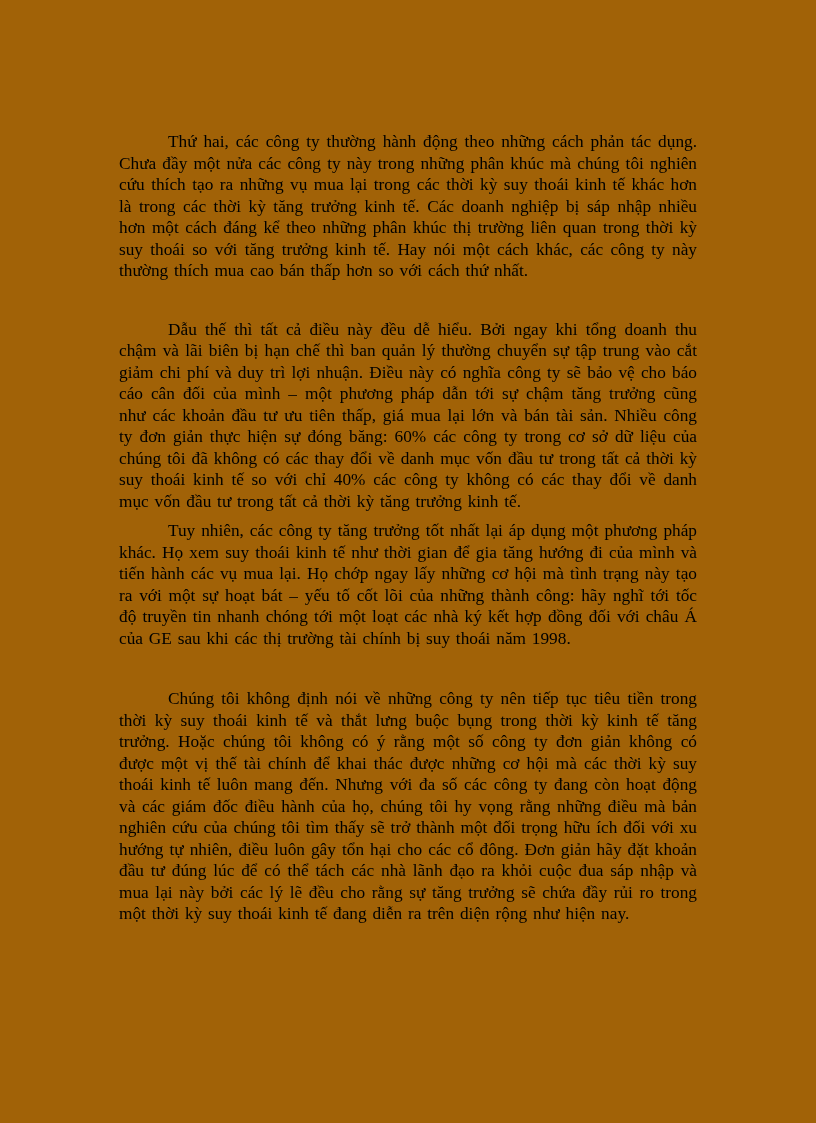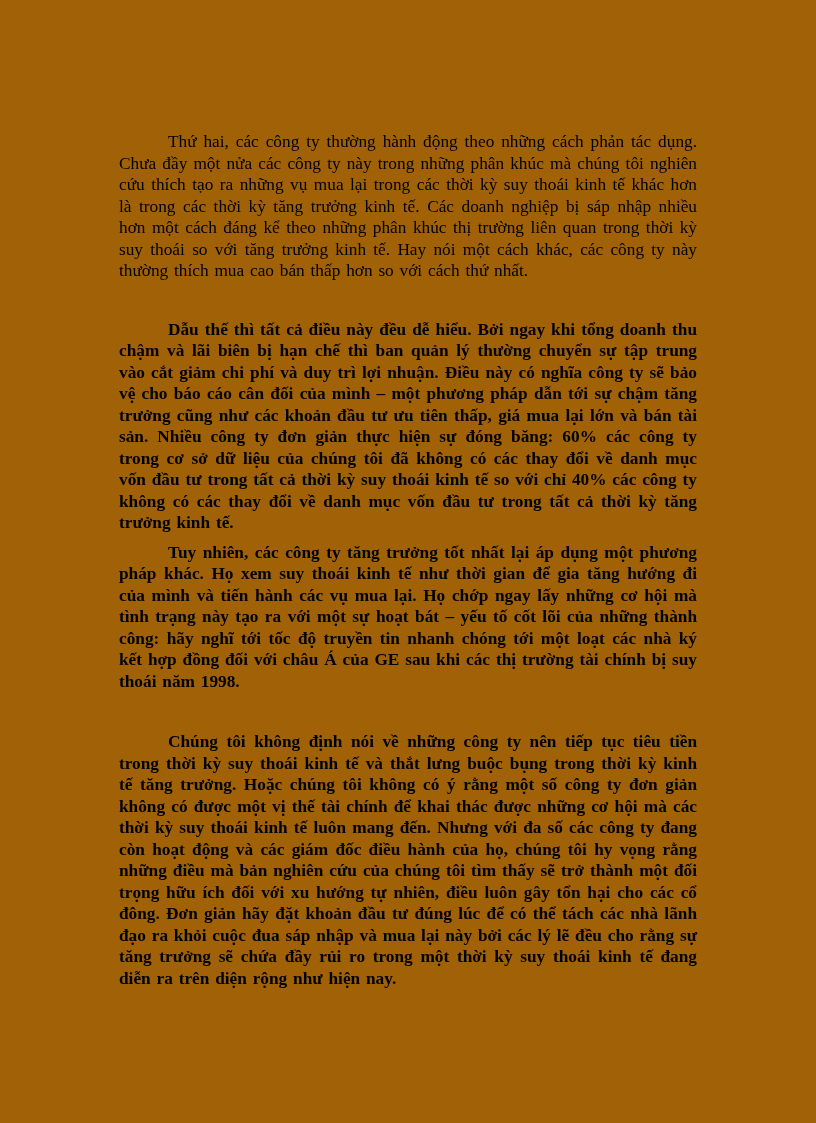--- a/index.html
+++ b/index.html
@@ -27,21 +27,20 @@
     padding: 0;
     font-size: 17.3px;
     line-height: 21.5px;
     color: #000000;
     text-align: justify;
     text-indent: 49px;
     word-spacing: 1.5px;
   }
   .para + .para {
     margin-top: 0;
-    font-weight: bold;
   }
   .gap-large-1 { margin-bottom: 37px; }
   .gap-small   { margin-bottom: 8px;  }
   .gap-large-2 { margin-bottom: 39px; }
 </style>
 </head>
 <body>
 
 <div class="page">
   <div class="content">

